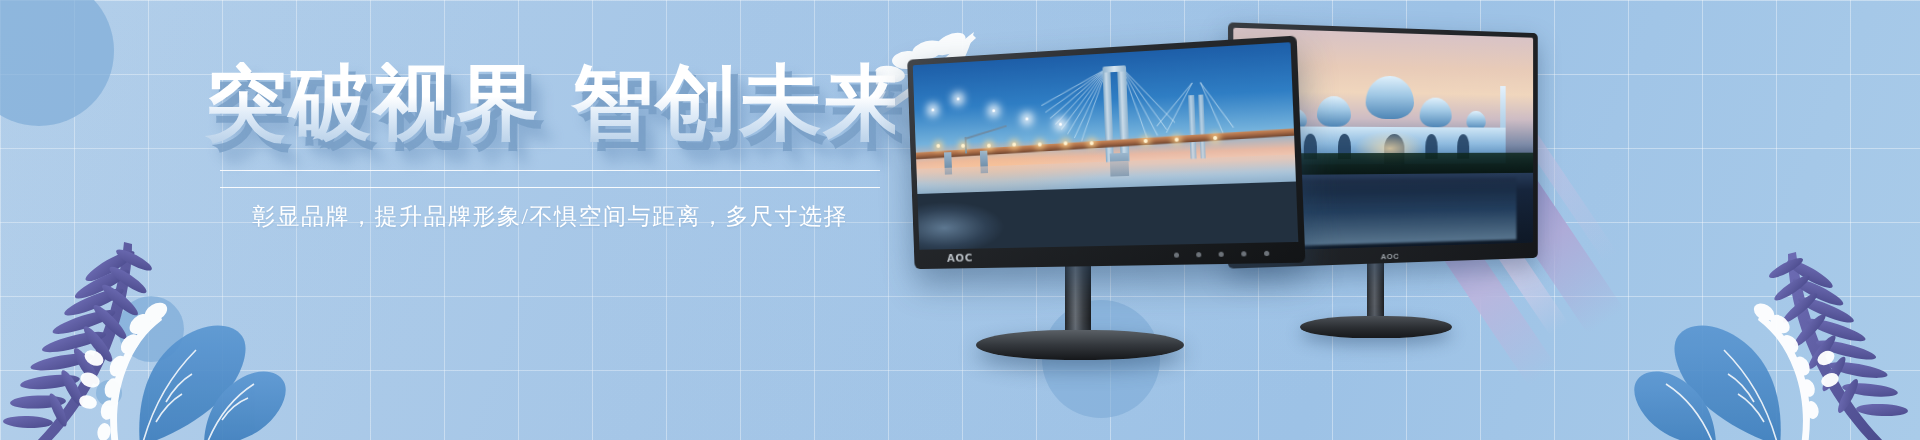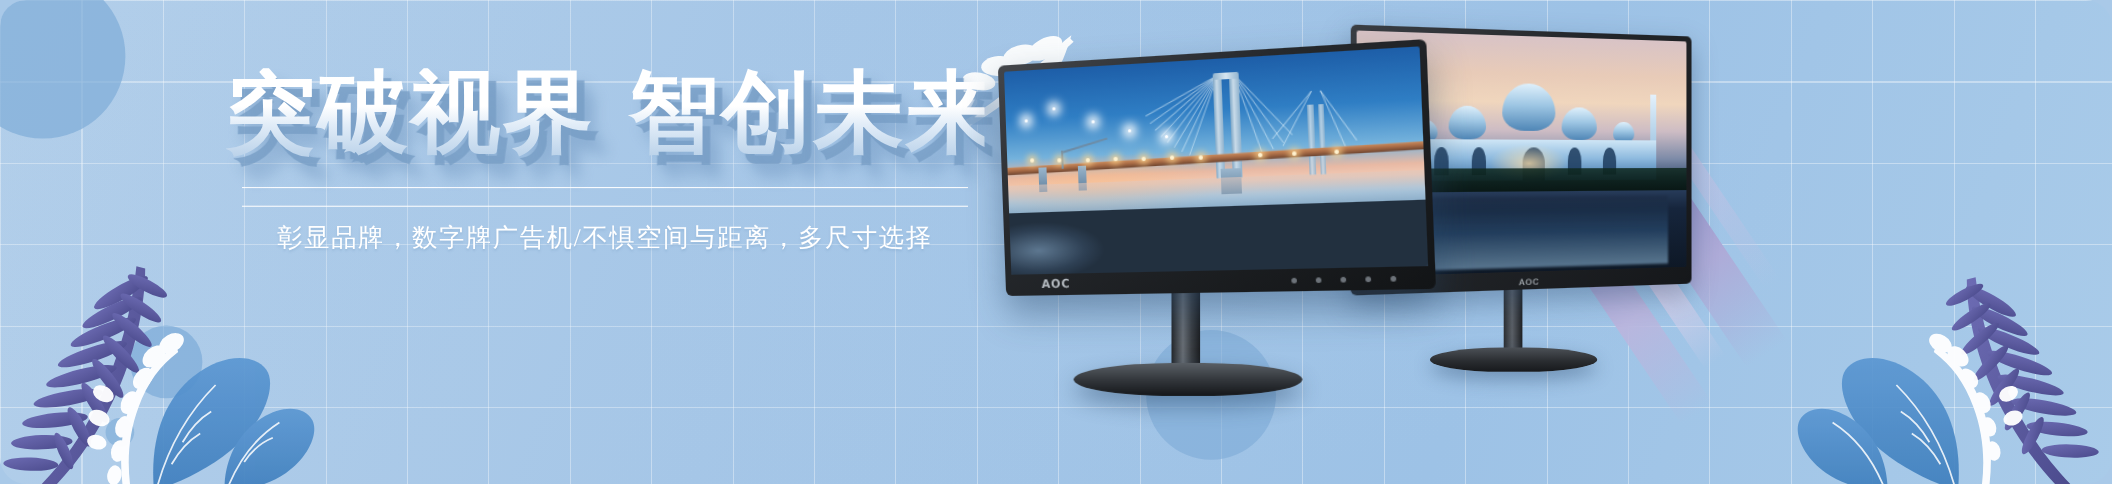--- a/index.html
+++ b/index.html
@@ -4,21 +4,20 @@
 <style>
   html,body{margin:0;padding:0;}
   body{
     width:1920px;height:440px;overflow:hidden;
     font-family:"Liberation Sans","DejaVu Sans",sans-serif;
     background:#a9c9e8;
   }
   #banner{
     position:relative;width:1920px;height:440px;overflow:hidden;
     background:linear-gradient(110deg,#b3cfea 0%,#a5c6e7 38%,#9dc2e6 70%,#a9cbe9 100%);
-    border-radius:24px;
   }
   
   .grid{
     position:absolute;inset:0;
     background-image:
       repeating-linear-gradient(to right,rgba(255,255,255,.38) 0 1px,transparent 1px 74px),
       repeating-linear-gradient(to bottom,rgba(255,255,255,.38) 0 1px,transparent 1px 74px);
     pointer-events:none;
   }
   .grid-fade{
@@ -199,21 +198,21 @@
         <ellipse cx="100" cy="76" rx="12" ry="7" transform="rotate(62 100 76)"></ellipse>
         <path d="M130 6 C112 22 92 40 72 56 C56 68 42 78 30 84 L33 90 C46 84 60 74 76 62 C96 46 116 26 134 10 Z"></path>
       </g>
     </svg>
   </div>
 
   <div class="text-block">
     <div class="headline">突破视界 智创未来</div>
     <div class="rule rule-1"></div>
     <div class="rule rule-2"></div>
-    <div class="tagline">彰显品牌，数字牌广告机/不惧空间与距离，多尺寸选择</div>
+    <div class="tagline">彰显品牌，提升品牌形象/不惧空间与距离，多尺寸选择</div>
   </div>
 
   <div class="monitors">
 
     <div class="mon-back-neck"></div>
     <div class="mon-back-base"></div>
     <div class="mon-back">
       <div class="bezel"></div>
       <div class="screen">
         <div class="art-mosque">

